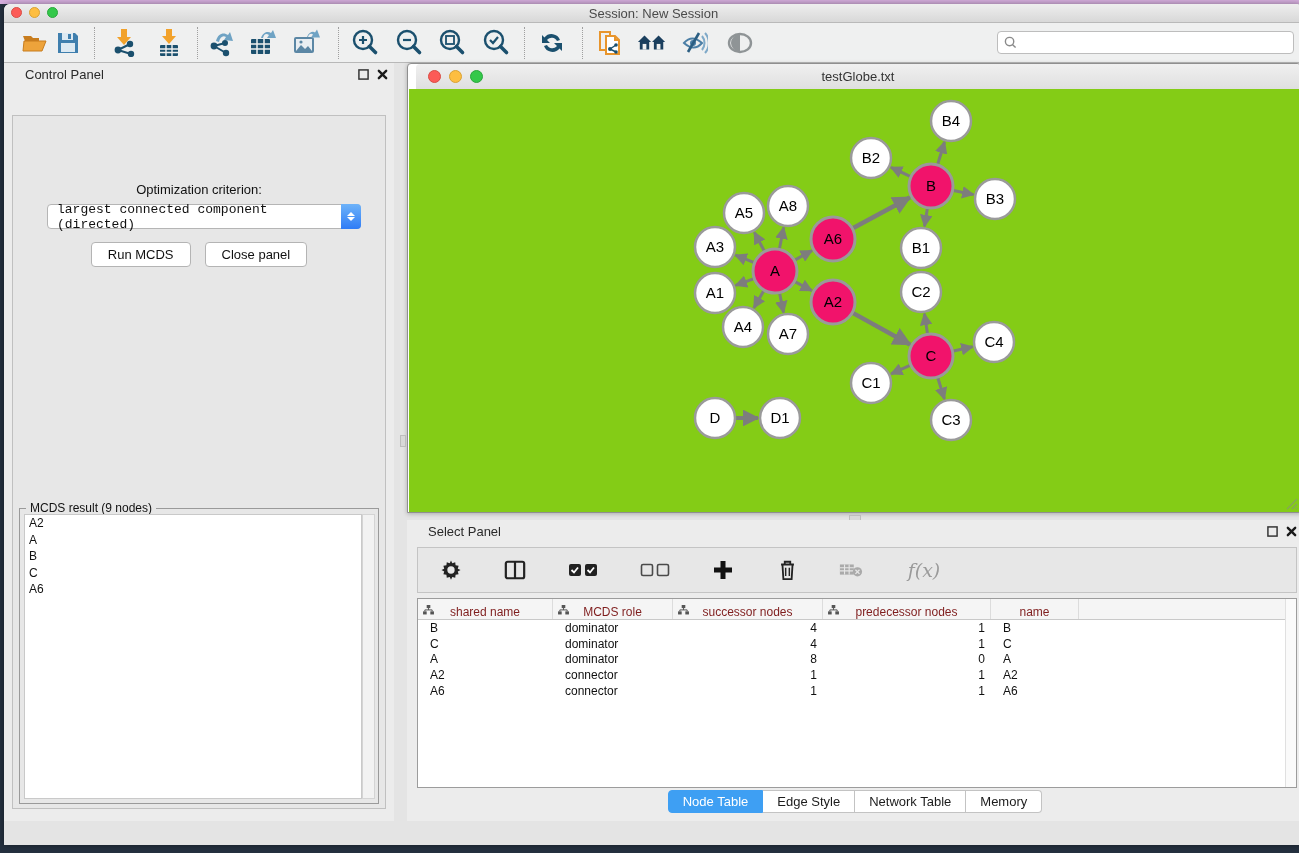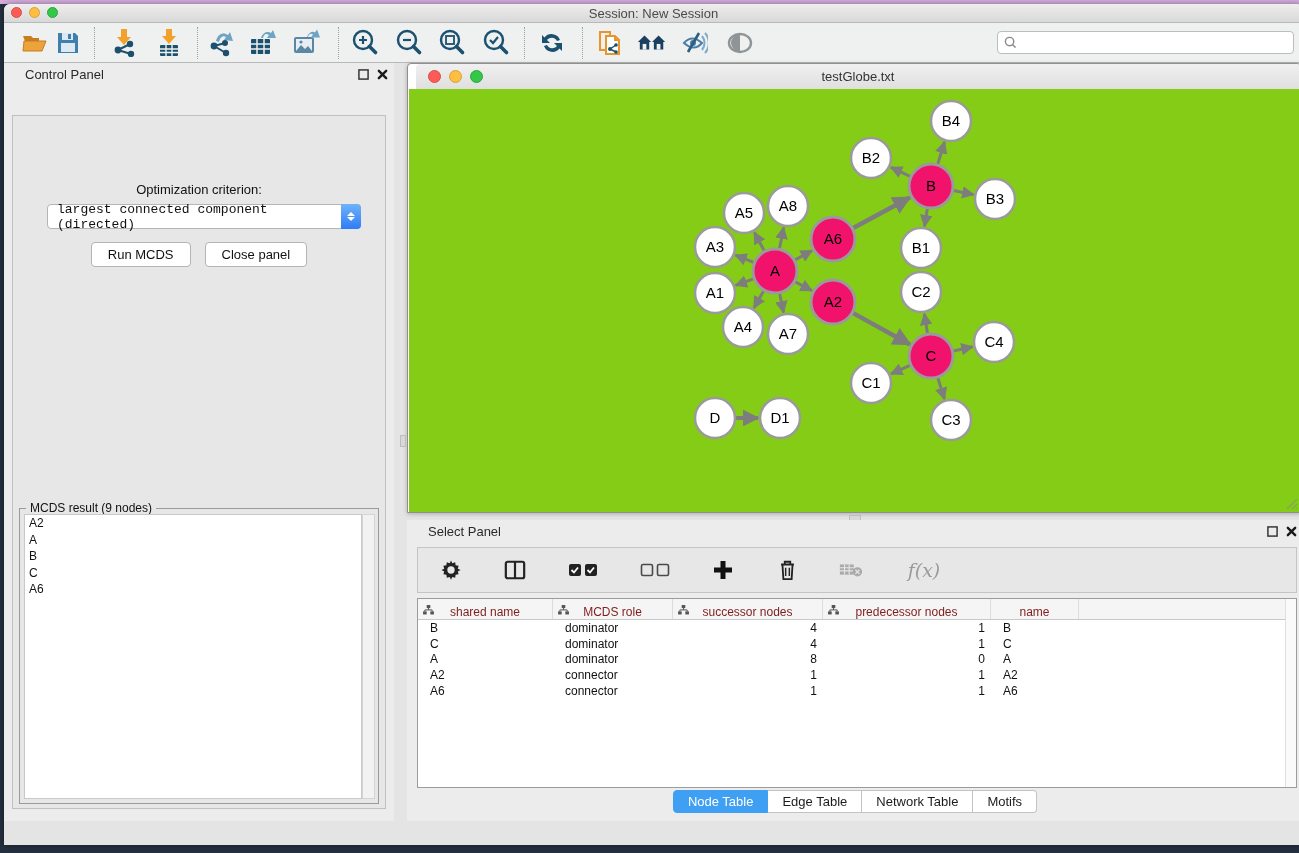--- a/index.html
+++ b/index.html
@@ -596,20 +596,20 @@
               <div class="dt-cell" style="width: 150px; text-align: right; padding: 0px 6px 0px 0px;">1</div>
               <div class="dt-cell" style="width: 168px; text-align: right; padding: 0px 6px 0px 0px;">1</div>
               <div class="dt-cell" style="width: 88px; text-align: left; padding: 0px 0px 0px 12px;">A6</div>
             </div>
           </div>
         <div class="dt-scroll"></div>
       </div>
 
       <div class="bottom-tabs">
         <div class="btab active">Node Table</div>
-        <div class="btab">Edge Table</div>
+        <div class="btab">Edge Style</div>
         <div class="btab">Network Table</div>
-        <div class="btab">Motifs</div>
+        <div class="btab">Memory</div>
       </div>
     </div>
   </div>
 
 </div>
 
 </body></html>

